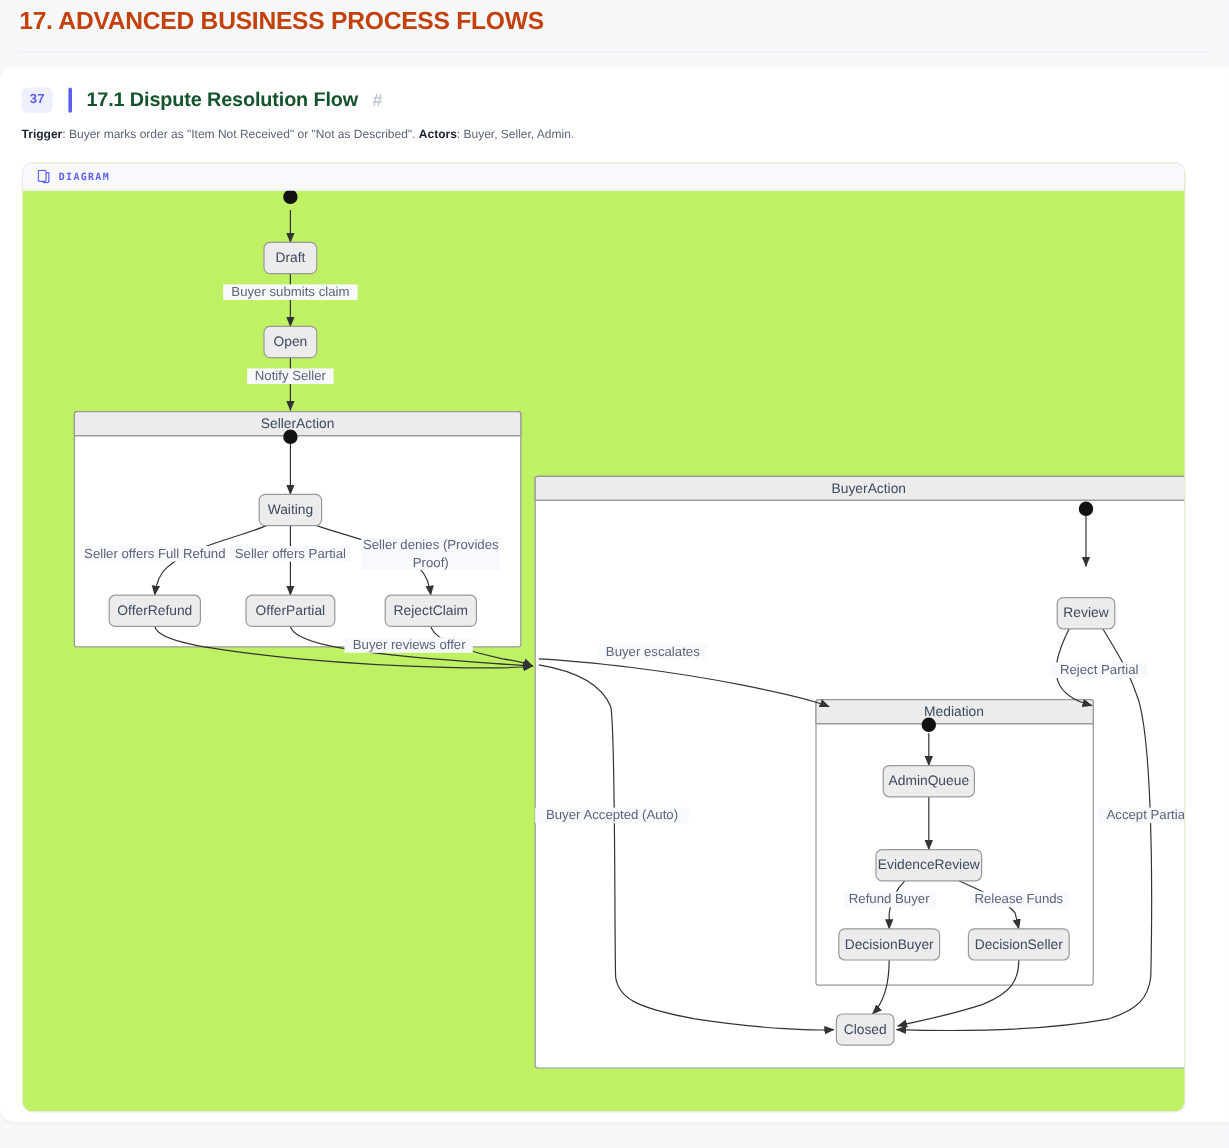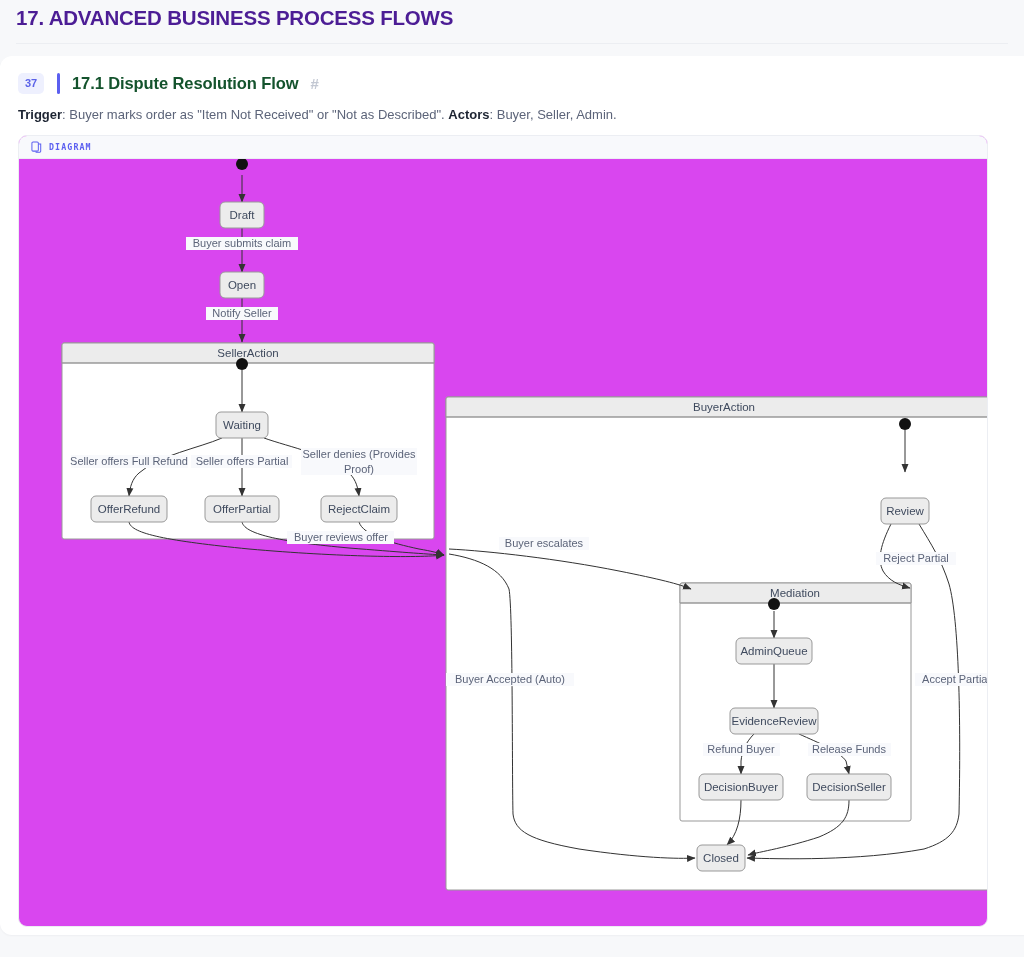--- a/index.html
+++ b/index.html
@@ -18,21 +18,21 @@
   }
 
   
   .section-title {
     position: absolute;
     left: 16px;
     top: 6px;
     font-size: 20.5px;
     font-weight: bold;
     letter-spacing: -0.2px;
-    color: #4c1d95;
+    color: #c2410c;
   }
   .title-rule {
     position: absolute;
     left: 16px;
     top: 43px;
     width: 992px;
     height: 1px;
     background: #eceef2;
   }
 
@@ -88,35 +88,35 @@
     font-size: 15px;
     color: #c2c7d2;
     font-weight: bold;
   }
 
   
   .trigger {
     position: absolute;
     left: 18px;
     top: 49px;
-    font-size: 13px;
+    font-size: 10px;
     color: #5c6479;
     line-height: 1.5;
     white-space: nowrap;
   }
   .trigger b { color: #1d2432; font-weight: bold; }
 
   
   .diagram-panel {
     position: absolute;
     left: 18px;
     top: 79px;
     width: 968px;
     height: 790px;
-    background: #d946ef;
+    background: #bef264;
     border: 1px solid #eceef3;
     border-radius: 9px;
     overflow: hidden;
   }
   .diagram-head {
     position: absolute;
     left: 0; top: 0;
     width: 100%;
     height: 23px;
     display: flex;

